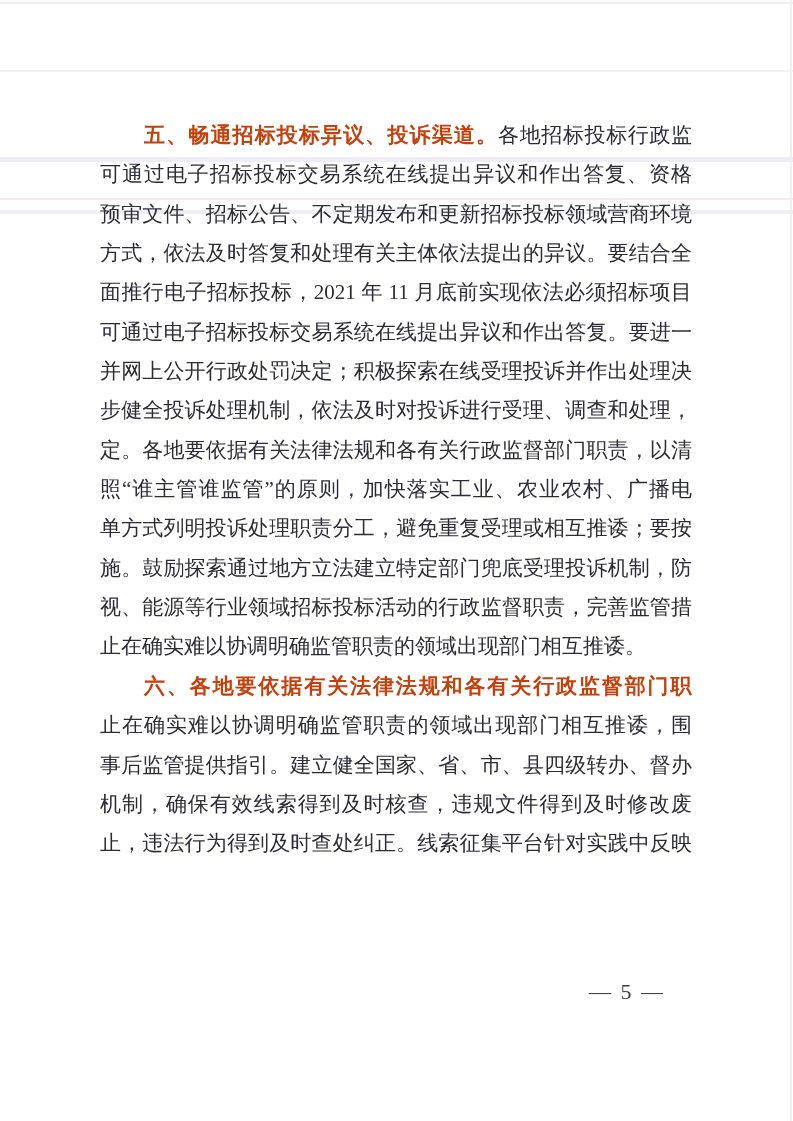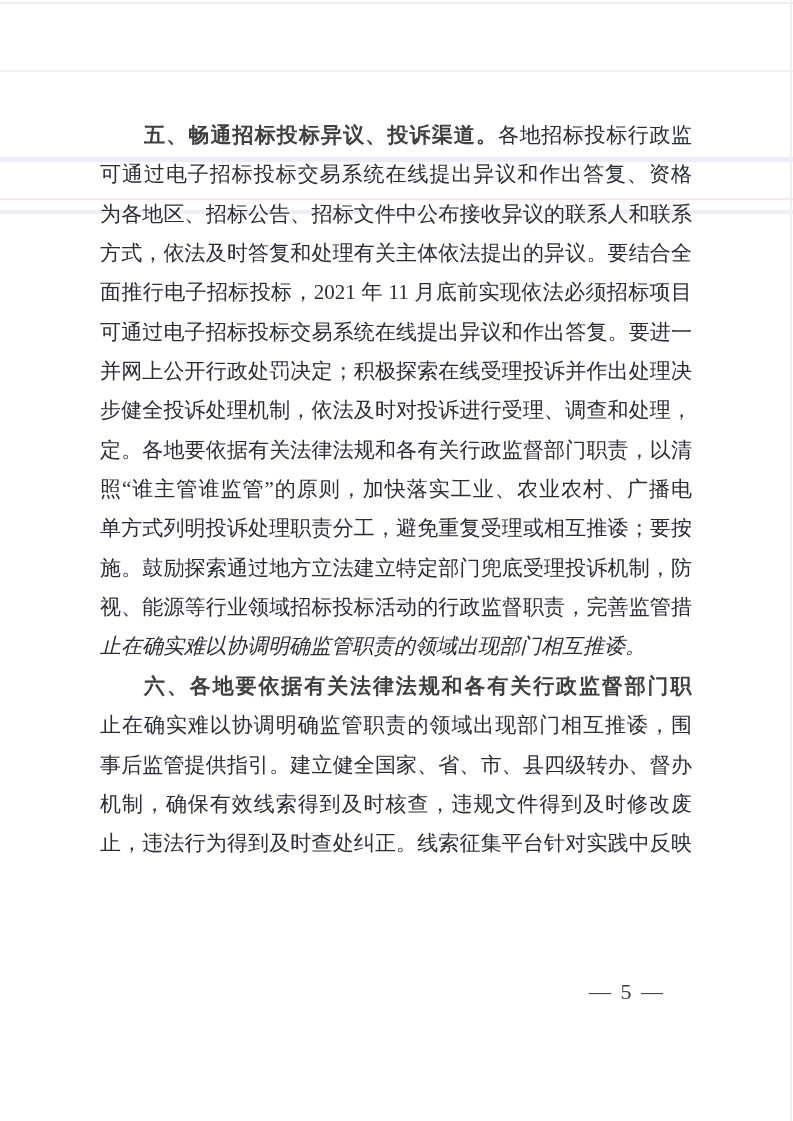--- a/index.html
+++ b/index.html
@@ -25,23 +25,23 @@
   }
   .line{
     height:39.35px;
     line-height:39.35px;
     font-size:21px;
     color:#2c2c36;
     text-align:justify;
     text-align-last:justify;
     overflow:hidden;
   }
-  .line.short{text-align-last:left;font-style:italic;}
+  .line.short{text-align-last:left;}
   .line.indent{padding-left:44px;}
-  .seg-bold{font-weight:700;color:#404040;letter-spacing:0.5px;}
+  .seg-bold{font-weight:700;color:#c2410c;letter-spacing:0.5px;}
   .seg{font-weight:400;}
 
   .page-number{
     position:absolute;
     top:980px;right:128px;
     font-size:22px;
     line-height:24px;
     color:#3a3a44;
     letter-spacing:2px;
   }
@@ -54,21 +54,21 @@
   <div class="scan-line sl-a"></div>
   <div class="scan-line sl-b"></div>
   <div class="scan-line sl-c"></div>
   <div class="scan-line sl-d"></div>
   <div class="scan-line sl-e"></div>
   <div class="scan-edge"></div>
 
   <div class="text-block" id="text-block">
       <div class="line indent"><span class="seg-bold">五、畅通招标投标异议、投诉渠道。</span><span class="seg">各地招标投标行政监督</span></div>
       <div class="line"><span class="seg">可通过电子招标投标交易系统在线提出异议和作出答复、资格</span></div>
-      <div class="line"><span class="seg">为各地区、招标公告、招标文件中公布接收异议的联系人和联系</span></div>
+      <div class="line"><span class="seg">预审文件、招标公告、不定期发布和更新招标投标领域营商环境</span></div>
       <div class="line"><span class="seg">方式，依法及时答复和处理有关主体依法提出的异议。要结合全</span></div>
       <div class="line"><span class="seg">面推行电子招标投标，2021 年 11 月底前实现依法必须招标项目均</span></div>
       <div class="line"><span class="seg">可通过电子招标投标交易系统在线提出异议和作出答复。要进一</span></div>
       <div class="line"><span class="seg">并网上公开行政处罚决定；积极探索在线受理投诉并作出处理决</span></div>
       <div class="line"><span class="seg">步健全投诉处理机制，依法及时对投诉进行受理、调查和处理，</span></div>
       <div class="line"><span class="seg">定。各地要依据有关法律法规和各有关行政监督部门职责，以清</span></div>
       <div class="line"><span class="seg">照“谁主管谁监管”的原则，加快落实工业、农业农村、广播电</span></div>
       <div class="line"><span class="seg">单方式列明投诉处理职责分工，避免重复受理或相互推诿；要按</span></div>
       <div class="line"><span class="seg">施。鼓励探索通过地方立法建立特定部门兜底受理投诉机制，防</span></div>
       <div class="line"><span class="seg">视、能源等行业领域招标投标活动的行政监督职责，完善监管措</span></div>

